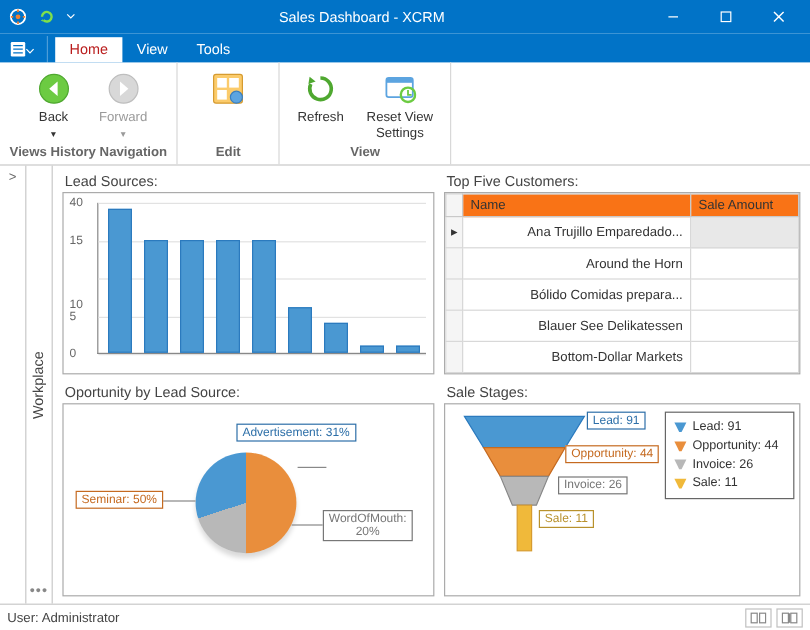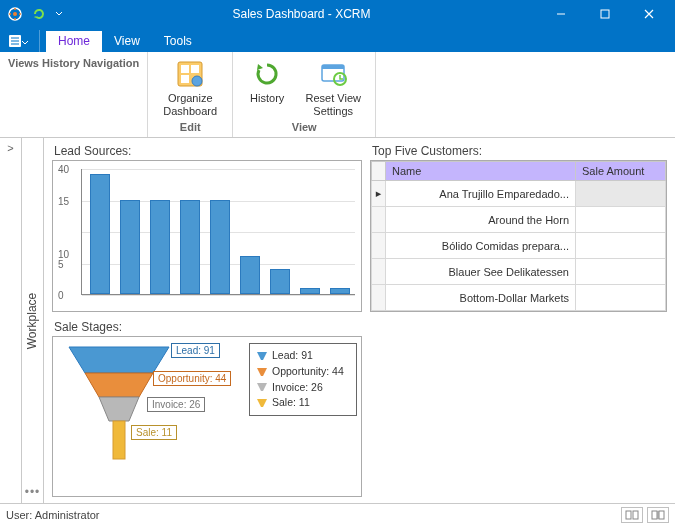--- a/index.html
+++ b/index.html
@@ -8,21 +8,21 @@
   .titlebar { height: 28px; background: #0173C7; display: flex; align-items: center; padding: 0 4px; }
   .tb-left { display: flex; gap: 6px; align-items: center; padding-left: 2px;}
   .tb-icon { width: 18px; height: 18px; display:flex; align-items:center; justify-content:center; }
   .tb-title { flex: 1; text-align: center; color: #fff; font-size: 12px; }
   .tb-ctrls { display: flex; }
   .tb-ctrl { width: 44px; height: 28px; display:flex; align-items:center; justify-content:center; color:#fff; }
   
   .menubar { height: 24px; background: #0173C7; display:flex; align-items:flex-end; padding: 0 0 0 6px; }
   .menu-file { width: 34px; height: 22px; display:flex; align-items:center; justify-content:center; margin-right: 6px; color:#fff; border-right:1px solid rgba(255,255,255,0.3); padding-right:8px;}
   .tab { padding: 3px 12px 4px; color:#fff; font-size:12px; }
-  .tab.active { background:#fff; color:#6d28d9; }
+  .tab.active { background:#fff; color:#b91c1c; }
   
   .ribbon { height: 86px; border-bottom: 1px solid #C9C9C9; display:flex; }
   .ribbon-group { display:flex; flex-direction:column; align-items:center; padding: 4px 8px 2px; border-right:1px solid #D8D8D8; }
   .ribbon-btns { display:flex; gap: 6px; flex:1; align-items:flex-start;}
   .rbtn { display:flex; flex-direction:column; align-items:center; width: 52px; padding-top:2px;}
   .rbtn .ic { width:32px; height:32px; margin-bottom:2px; display:flex; align-items:center; justify-content:center;}
   .rbtn .lbl { font-size:11px; text-align:center; line-height:1.15; color:#333;}
   .rbtn.disabled .lbl { color:#9a9a9a; }
   .rbtn.wide { width: 68px; }
   .ribbon-group-label { font-size:11px; color:#666; padding:1px 0 2px;font-weight:bold;}
@@ -42,21 +42,21 @@
   .sb-ic { width:22px; height:16px; border:1px solid #C0C0C0; display:flex; align-items:center; justify-content:center; font-size:9px; color:#888;}
   
   
   .bars-area { position:absolute; left:28px; right:6px; top:8px; bottom:16px; border-left:1px solid #888; border-bottom:1px solid #888;}
   .bars-area .grid { position:absolute; left:0; right:0; border-top:1px solid #E2E2E2;}
   .bars-area .ylab { position:absolute; left:-24px; font-size:10px; color:#666; transform:translateY(-50%);}
   .bar { position:absolute; bottom:0; width: 20px; background:#4A98D2; border:1px solid #2B7ABE;}
   
   
   .tbl { width:100%; height:100%; border-collapse:collapse; font-size:11px; color:#333;}
-  .tbl th { text-align:left; background:#c4b5fd; border:1px solid #C9C9C9; padding:3px 6px; font-weight:normal;}
+  .tbl th { text-align:left; background:#f97316; border:1px solid #C9C9C9; padding:3px 6px; font-weight:normal;}
   .tbl td { border:1px solid #D8D8D8; padding:3px 6px; height:22px;text-align:right;}
   .tbl th:first-child, .tbl td:first-child { width:14px; padding:0; text-align:center; background:#F5F5F5;}
   
   
   .pie { position:absolute; width:84px; height:84px; border-radius:50%; left:110px; top:40px;
     background: conic-gradient(#E98E3C 0deg 180deg, #B8B8B8 180deg 252deg, #4A98D2 252deg 360deg); }
   .pie::before { content:""; position:absolute; inset:0; border-radius:50%; box-shadow: 0 4px 4px rgba(0,0,0,0.15);}
   .label-box { position:absolute; border:1px solid #888; background:#fff; font-size:10px; padding:1px 4px; white-space:nowrap;}
   .label-line { position:absolute; background:#888; height:1px;}
   .funnel-legend { position:absolute; right:4px; top:6px; width:108px; border:1px solid #666; padding:4px 6px; font-size:10.5px; line-height:1.5;}
@@ -117,49 +117,68 @@
         <path d="M16 5l3 3-3 3" stroke="#fff" fill="none" stroke-width="1" transform="rotate(90 17 8)"></path>
       </svg>
   </div>
   <div class="tab active">Home</div>
   <div class="tab">View</div>
   <div class="tab">Tools</div>
 </div>
 
 <div class="ribbon">
   <div class="ribbon-group">
+    <div class="ribbon-btns">
+      <div class="rbtn">
+        <div class="ic">
+            <svg width="28" height="28">
+              <circle cx="14" cy="14" r="12" fill="#6CCB42" stroke="#4FA830"></circle>
+              <path d="M17 8l-7 6 7 6z" fill="#fff"></path>
+            </svg>
+          </div>
+        <div class="lbl"><span>Back</span><br><span style="font-size:7px;">▼</span></div>
+      </div>
+      <div class="rbtn disabled">
+        <div class="ic">
+            <svg width="28" height="28">
+              <circle cx="14" cy="14" r="12" fill="#D8D8D8" stroke="#BEBEBE"></circle>
+              <path d="M11 8l7 6-7 6z" fill="#fff"></path>
+            </svg>
+          </div>
+        <div class="lbl"><span>Forward</span><br><span style="font-size:7px;">▼</span></div>
+      </div>
+    </div>
     <div class="ribbon-group-label">Views History Navigation</div>
   </div>
   <div class="ribbon-group">
     <div class="ribbon-btns">
       <div class="rbtn wide">
         <div class="ic">
             <svg width="28" height="28">
               <rect x="2" y="2" width="24" height="24" rx="2" fill="#FBCB6B" stroke="#D69B30"></rect>
               <rect x="5" y="5" width="8" height="8" fill="#fff"></rect>
               <rect x="15" y="5" width="8" height="8" fill="#fff"></rect>
               <rect x="5" y="15" width="8" height="8" fill="#fff"></rect>
               <circle cx="21" cy="21" r="5" fill="#5CA4E0" stroke="#3B7FBE"></circle>
             </svg>
           </div>
-        <div class="lbl">Organize Dashboard</div>
       </div>
     </div>
     <div class="ribbon-group-label">Edit</div>
   </div>
   <div class="ribbon-group">
     <div class="ribbon-btns">
       <div class="rbtn">
         <div class="ic">
             <svg width="28" height="28">
               <path d="M14 5a9 9 0 1 1-8 5" fill="none" stroke="#4FA830" stroke-width="3"></path>
               <path d="M5 4l-1 6 6-2z" fill="#4FA830"></path>
             </svg>
           </div>
-        <div class="lbl">History</div>
+        <div class="lbl">Refresh</div>
       </div>
       <div class="rbtn wide">
         <div class="ic">
             <svg width="28" height="28">
               <rect x="3" y="5" width="22" height="16" rx="2" fill="#fff" stroke="#5CA4E0" stroke-width="1.5"></rect>
               <rect x="3" y="5" width="22" height="4" fill="#5CA4E0"></rect>
               <circle cx="21" cy="19" r="6" fill="none" stroke="#6CCB42" stroke-width="2"></circle>
               <path d="M21 15v4h3" stroke="#6CCB42" fill="none" stroke-width="1.5"></path>
             </svg>
           </div>
@@ -240,20 +259,32 @@
               <tr>
                 <td></td>
                 <td>Bottom-Dollar Markets</td>
                 <td></td>
               </tr>
             </tbody>
         </table>
       </div>
     </div>
 
+    <div>
+      <div class="panel-title">Oportunity by Lead Source:</div>
+      <div class="panel-box">
+        <div class="pie"></div>
+        <div class="label-line" style="left:70px;top:80px;width:40px;"></div>
+        <div class="label-box" style="left:10px;top:72px;color:#C56A20;border-color:#C56A20;">Seminar: 50%</div>
+        <div class="label-line" style="left:195px;top:52px;width:24px;"></div>
+        <div class="label-box" style="left:144px;top:16px;color:#2D6FA8;border-color:#2D6FA8;">Advertisement: 31%</div>
+        <div class="label-line" style="left:190px;top:100px;width:26px;"></div>
+        <div class="label-box" style="left:216px;top:88px;color:#777;border-color:#777;text-align:center;">WordOfMouth:<br>20%</div>
+      </div>
+    </div>
 
     <div>
       <div class="panel-title">Sale Stages:</div>
       <div class="panel-box">
         <svg width="120" height="140" style="position:absolute;left:6px;top:2px;">
           <polygon points="10,8 110,8 94,34 26,34" fill="#4A98D2" stroke="#2B7ABE"></polygon>
           <polygon points="26,34 94,34 80,58 40,58" fill="#E98E3C" stroke="#C56A20"></polygon>
           <polygon points="40,58 80,58 70,82 50,82" fill="#B8B8B8" stroke="#888"></polygon>
           <rect x="54" y="82" width="12" height="38" fill="#F0B93A" stroke="#D69B30"></rect>
         </svg>

